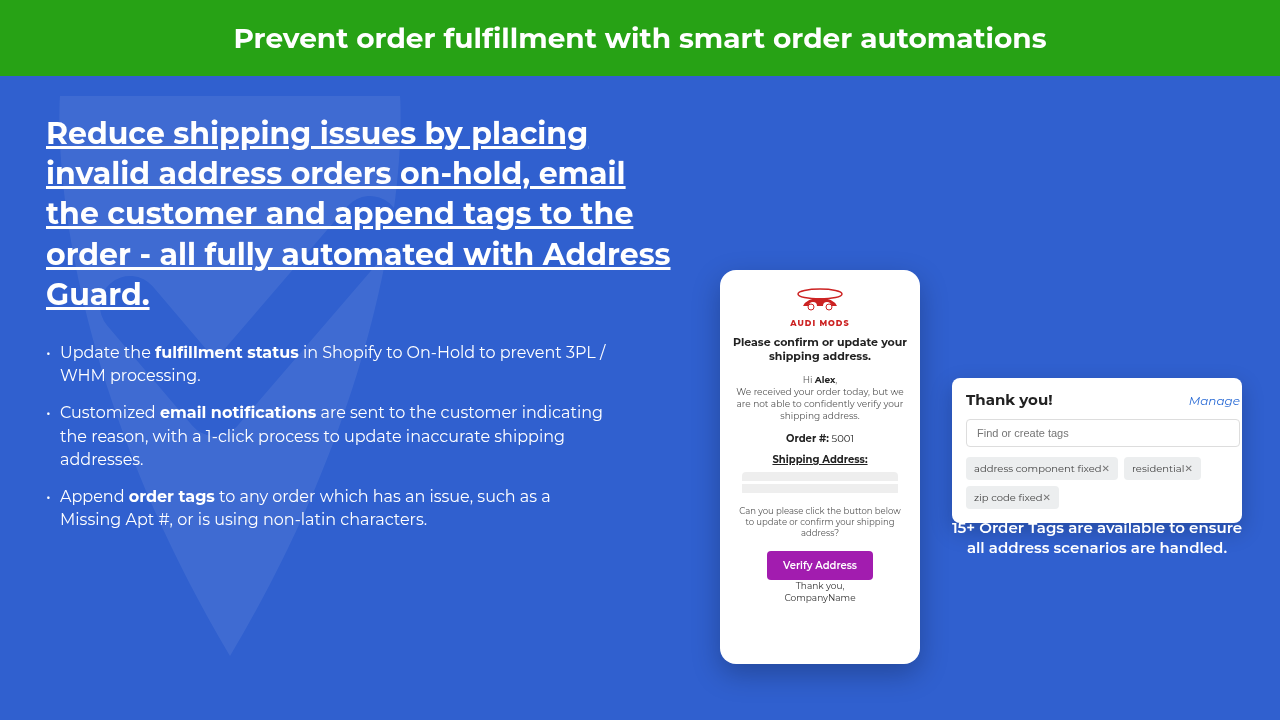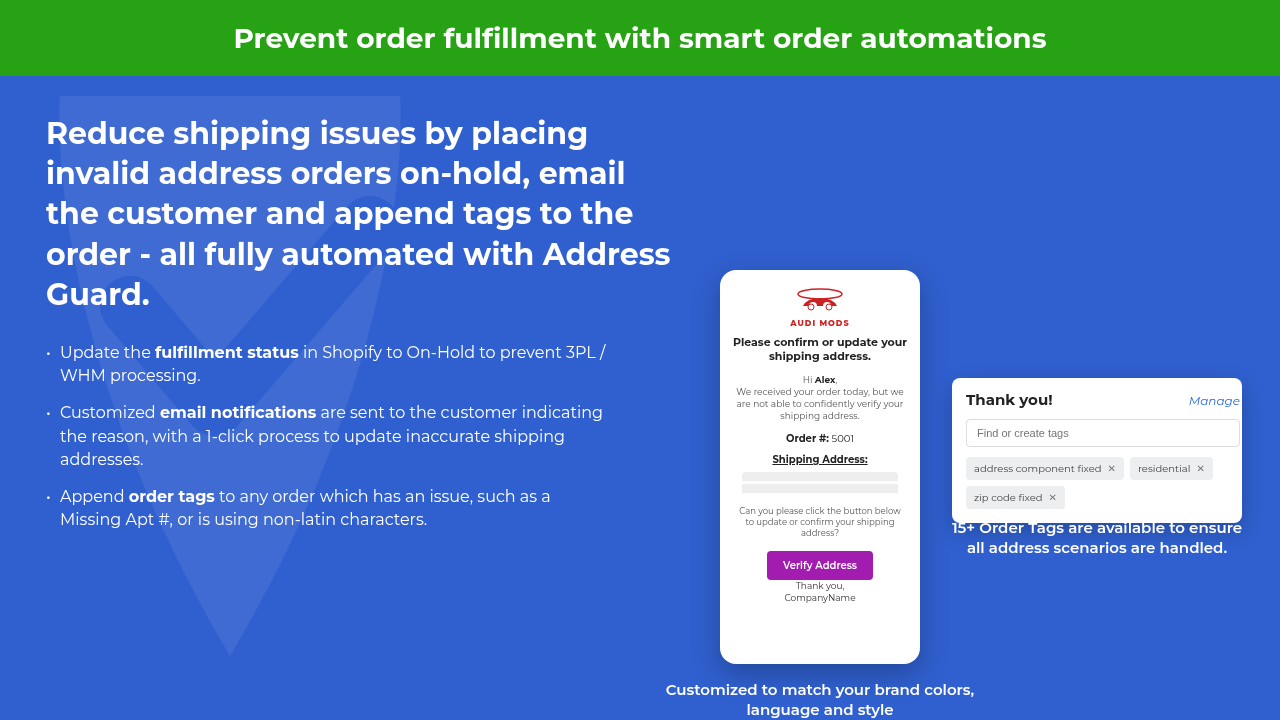--- a/index.html
+++ b/index.html
@@ -41,20 +41,21 @@
     left: 46px;
     top: 38px;
     width: 640px;
     color: #fff;
   }
   .headline {
     font-size: 30px;
     line-height: 1.34;
     font-weight: 700;
     margin-bottom: 26px;
+    text-decoration: underline;
   }
   .bullets {
     list-style: none;
   }
   .bullets li {
     font-size: 16px;
     line-height: 1.45;
     margin-bottom: 14px;
     position: relative;
     padding-left: 14px;
@@ -199,21 +200,20 @@
   }
   .tagscard .tags { display: flex; flex-wrap: wrap; gap: 6px; }
   .tag {
     background: #eceeef;
     border-radius: 4px;
     padding: 5px 8px;
     font-size: 10px;
     color: #444;
     display: inline-flex;
     align-items: center;
-    gap: 6px;
   }
   .tag .x { color: #777; cursor: pointer; font-size: 10px; }
   .tags-caption {
     position: absolute;
     left: 944px;
     top: 442px;
     width: 306px;
     text-align: center;
     color: #fff;
     font-size: 15px;
@@ -264,21 +264,20 @@
     </div>
     <div class="shiphdr">Shipping Address:</div>
     <div class="addrbox"></div>
     <div class="ask">Can you please click the button below to update or confirm your shipping address?</div>
     <div class="btn">Verify Address</div>
     <div class="thanks">
       <span>Thank you,</span><br>
       <span>CompanyName</span>
     </div>
   </div>
-  <div class="phone-caption">Customized to match your brand colors, language and style</div>
 
   <div class="tagscard">
     <div class="row1">
       <span class="ty">Thank you!</span>
       <span class="manage">Manage</span>
     </div>
     <input class="search" placeholder="Find or create tags" style="">
     <div class="tags">
       <span class="tag">
           <span>address component fixed</span>

